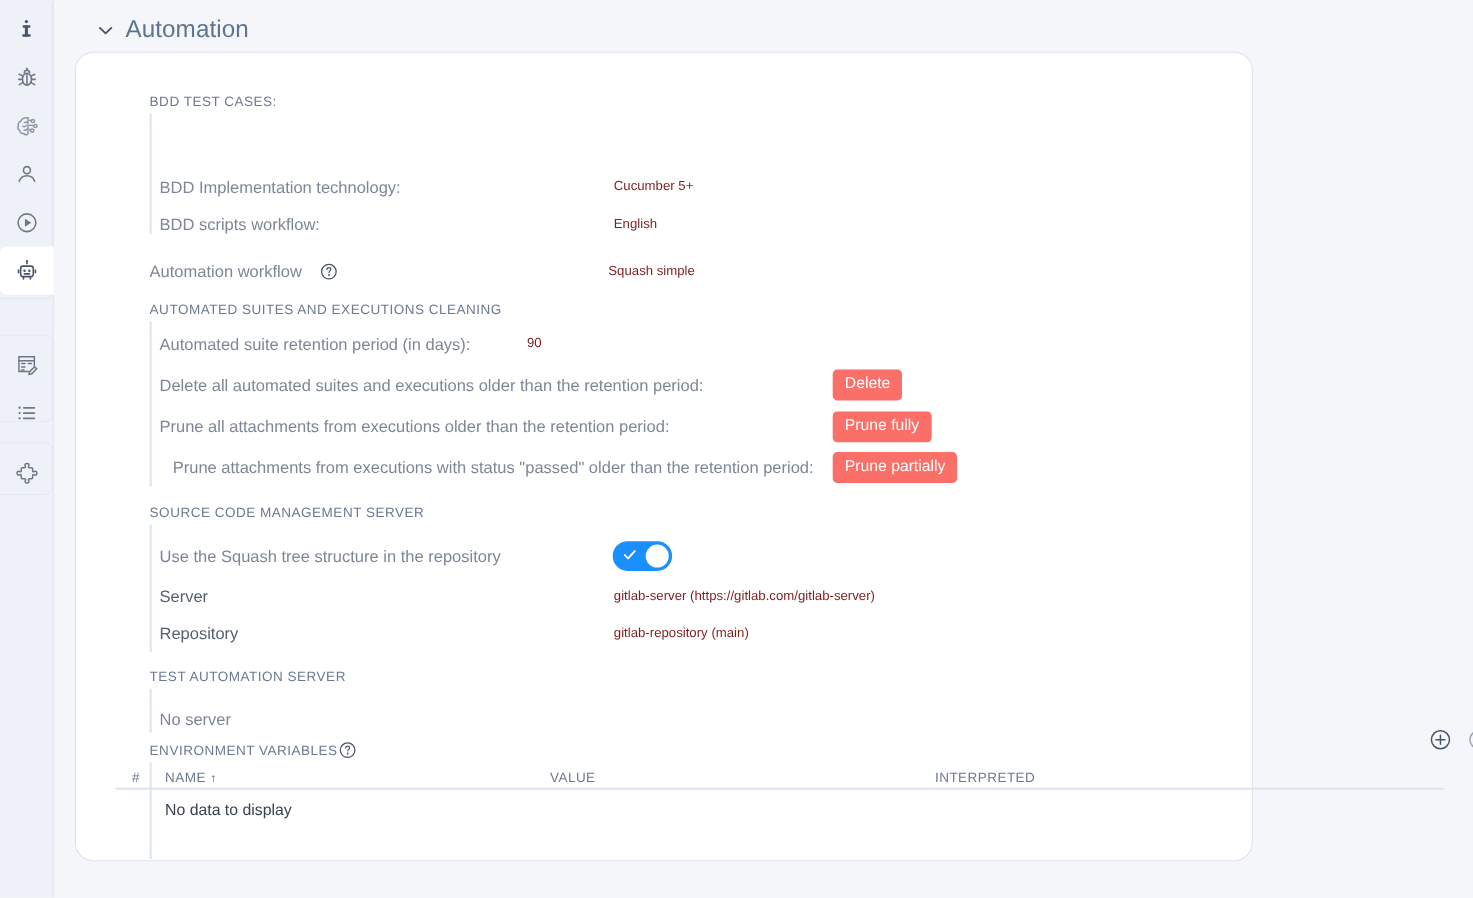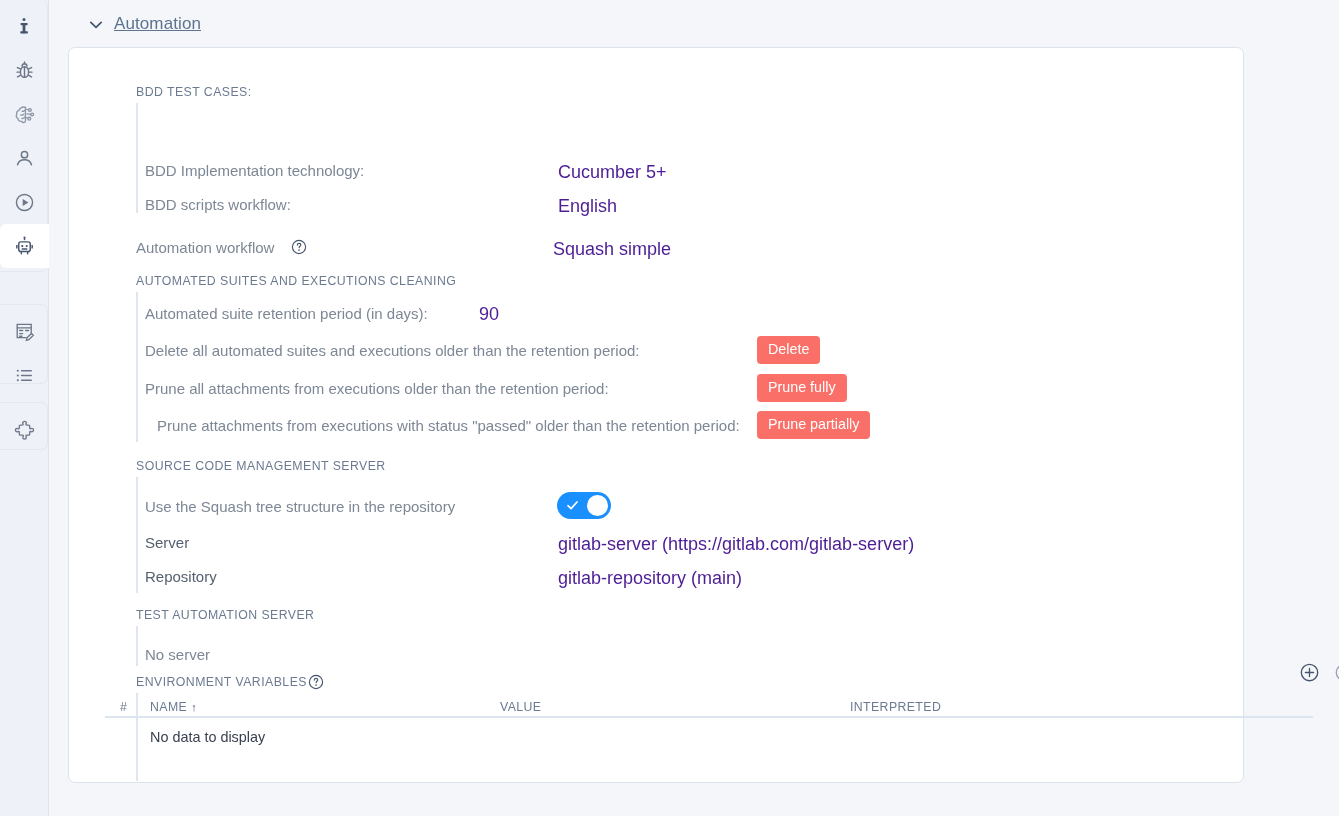--- a/index.html
+++ b/index.html
@@ -57,55 +57,54 @@
     position: absolute; left: 40px; top: 14px;
     display: flex; align-items: center; gap: 11px;
     cursor: pointer;
   }
   #panel-header .chev {
     color: #46546c;
     font-size: 17px; line-height: 1;
     width: 14px; text-align: center;
   }
   #panel-title {
-    font-size: 17px;
+    font-size: 22px;
     color: #5d7490;
     letter-spacing: .1px;
-    text-decoration: underline;
   }
 
   #card {
     position: absolute;
     left: 19px; top: 47px;
-    width: 1176px; height: 736px;
+    width: 1071px; height: 736px;
     background: #ffffff;
     border: 1px solid #dde3ec;
-    border-radius: 7px;
+    border-radius: 17px;
   }
 
   
   .sec-head {
     position: absolute;
     font-size: 12.3px;
     letter-spacing: .45px;
     color: #6b7a90;
     font-weight: 400;
     white-space: nowrap;
   }
   .row-label {
     position: absolute;
     font-size: 15px;
     color: #7d8795;
     white-space: nowrap;
   }
   .row-label.dark { color: #55606f; }
   .row-value {
     position: absolute;
-    font-size: 18px;
-    color: #4c1d95;
+    font-size: 12px;
+    color: #7f1d1d;
     white-space: nowrap;
   }
   .gbar {
     position: absolute;
     width: 2px;
     background: #dfe6ef;
   }
 
   
   .help {

